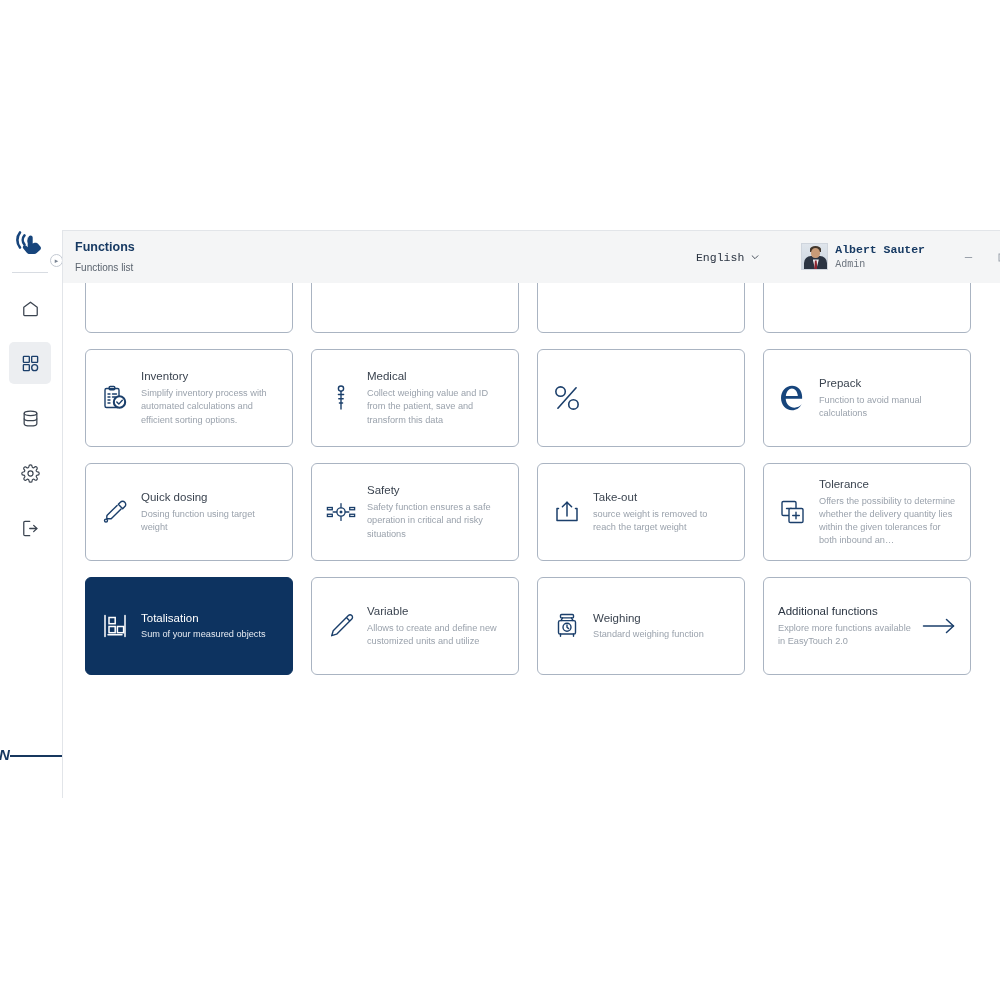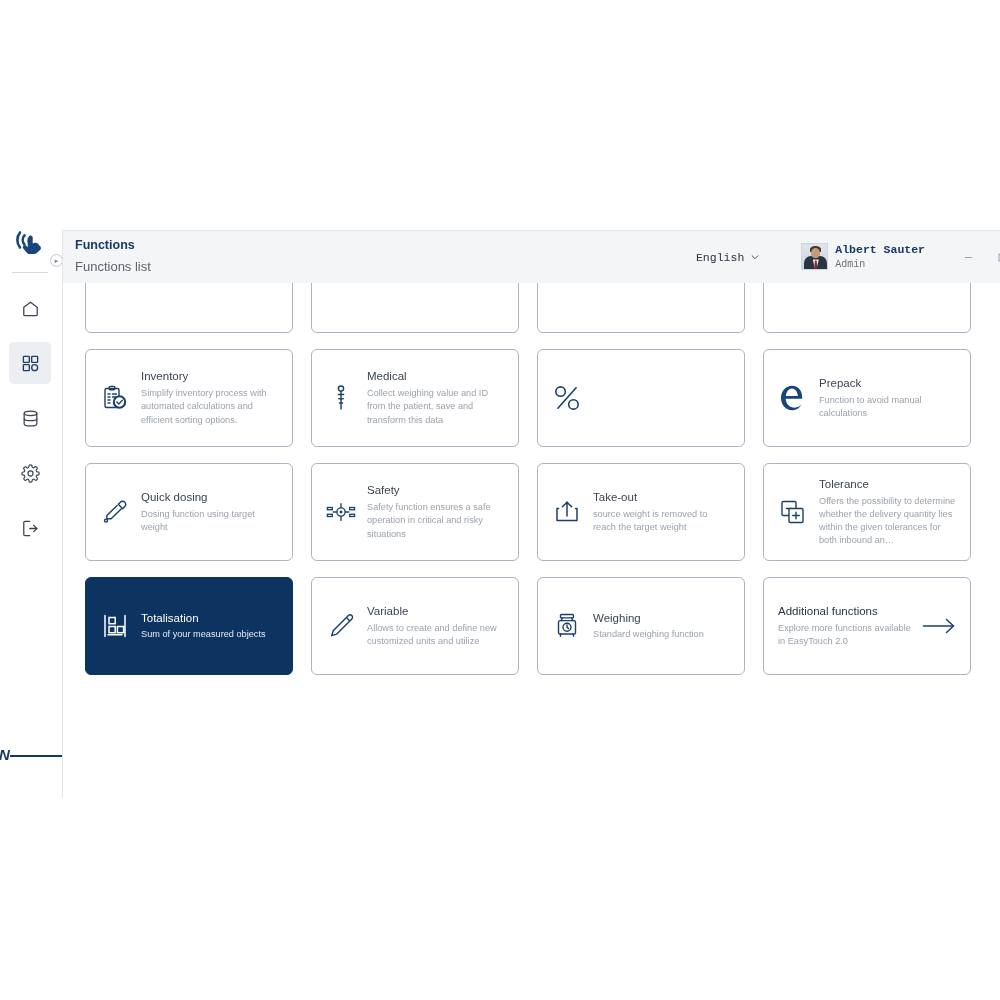--- a/index.html
+++ b/index.html
@@ -87,21 +87,21 @@
     background: #f4f5f6;
     display: flex; align-items: center;
     padding: 0 0 0 12px;
   }
   #title-group { display: flex; flex-direction: column; justify-content: center; }
   #page-title {
     font-size: 12.5px; font-weight: bold; color: #173a63;
     line-height: 1.25;
   }
   #page-subtitle {
-    font-size: 13px; color: #5a636e; line-height: 1.3; margin-top: 6px;
+    font-size: 10px; color: #5a636e; line-height: 1.3; margin-top: 6px;
   }
   #titlebar-right {
     margin-left: auto;
     display: flex; align-items: center; height: 100%; font-family: Liberation Mono, monospace;
   }
   #lang-select {
     display: flex; align-items: center; gap: 6px;
     font-size: 11.5px; color: #2b3442;
     padding: 4px 6px;
   }

